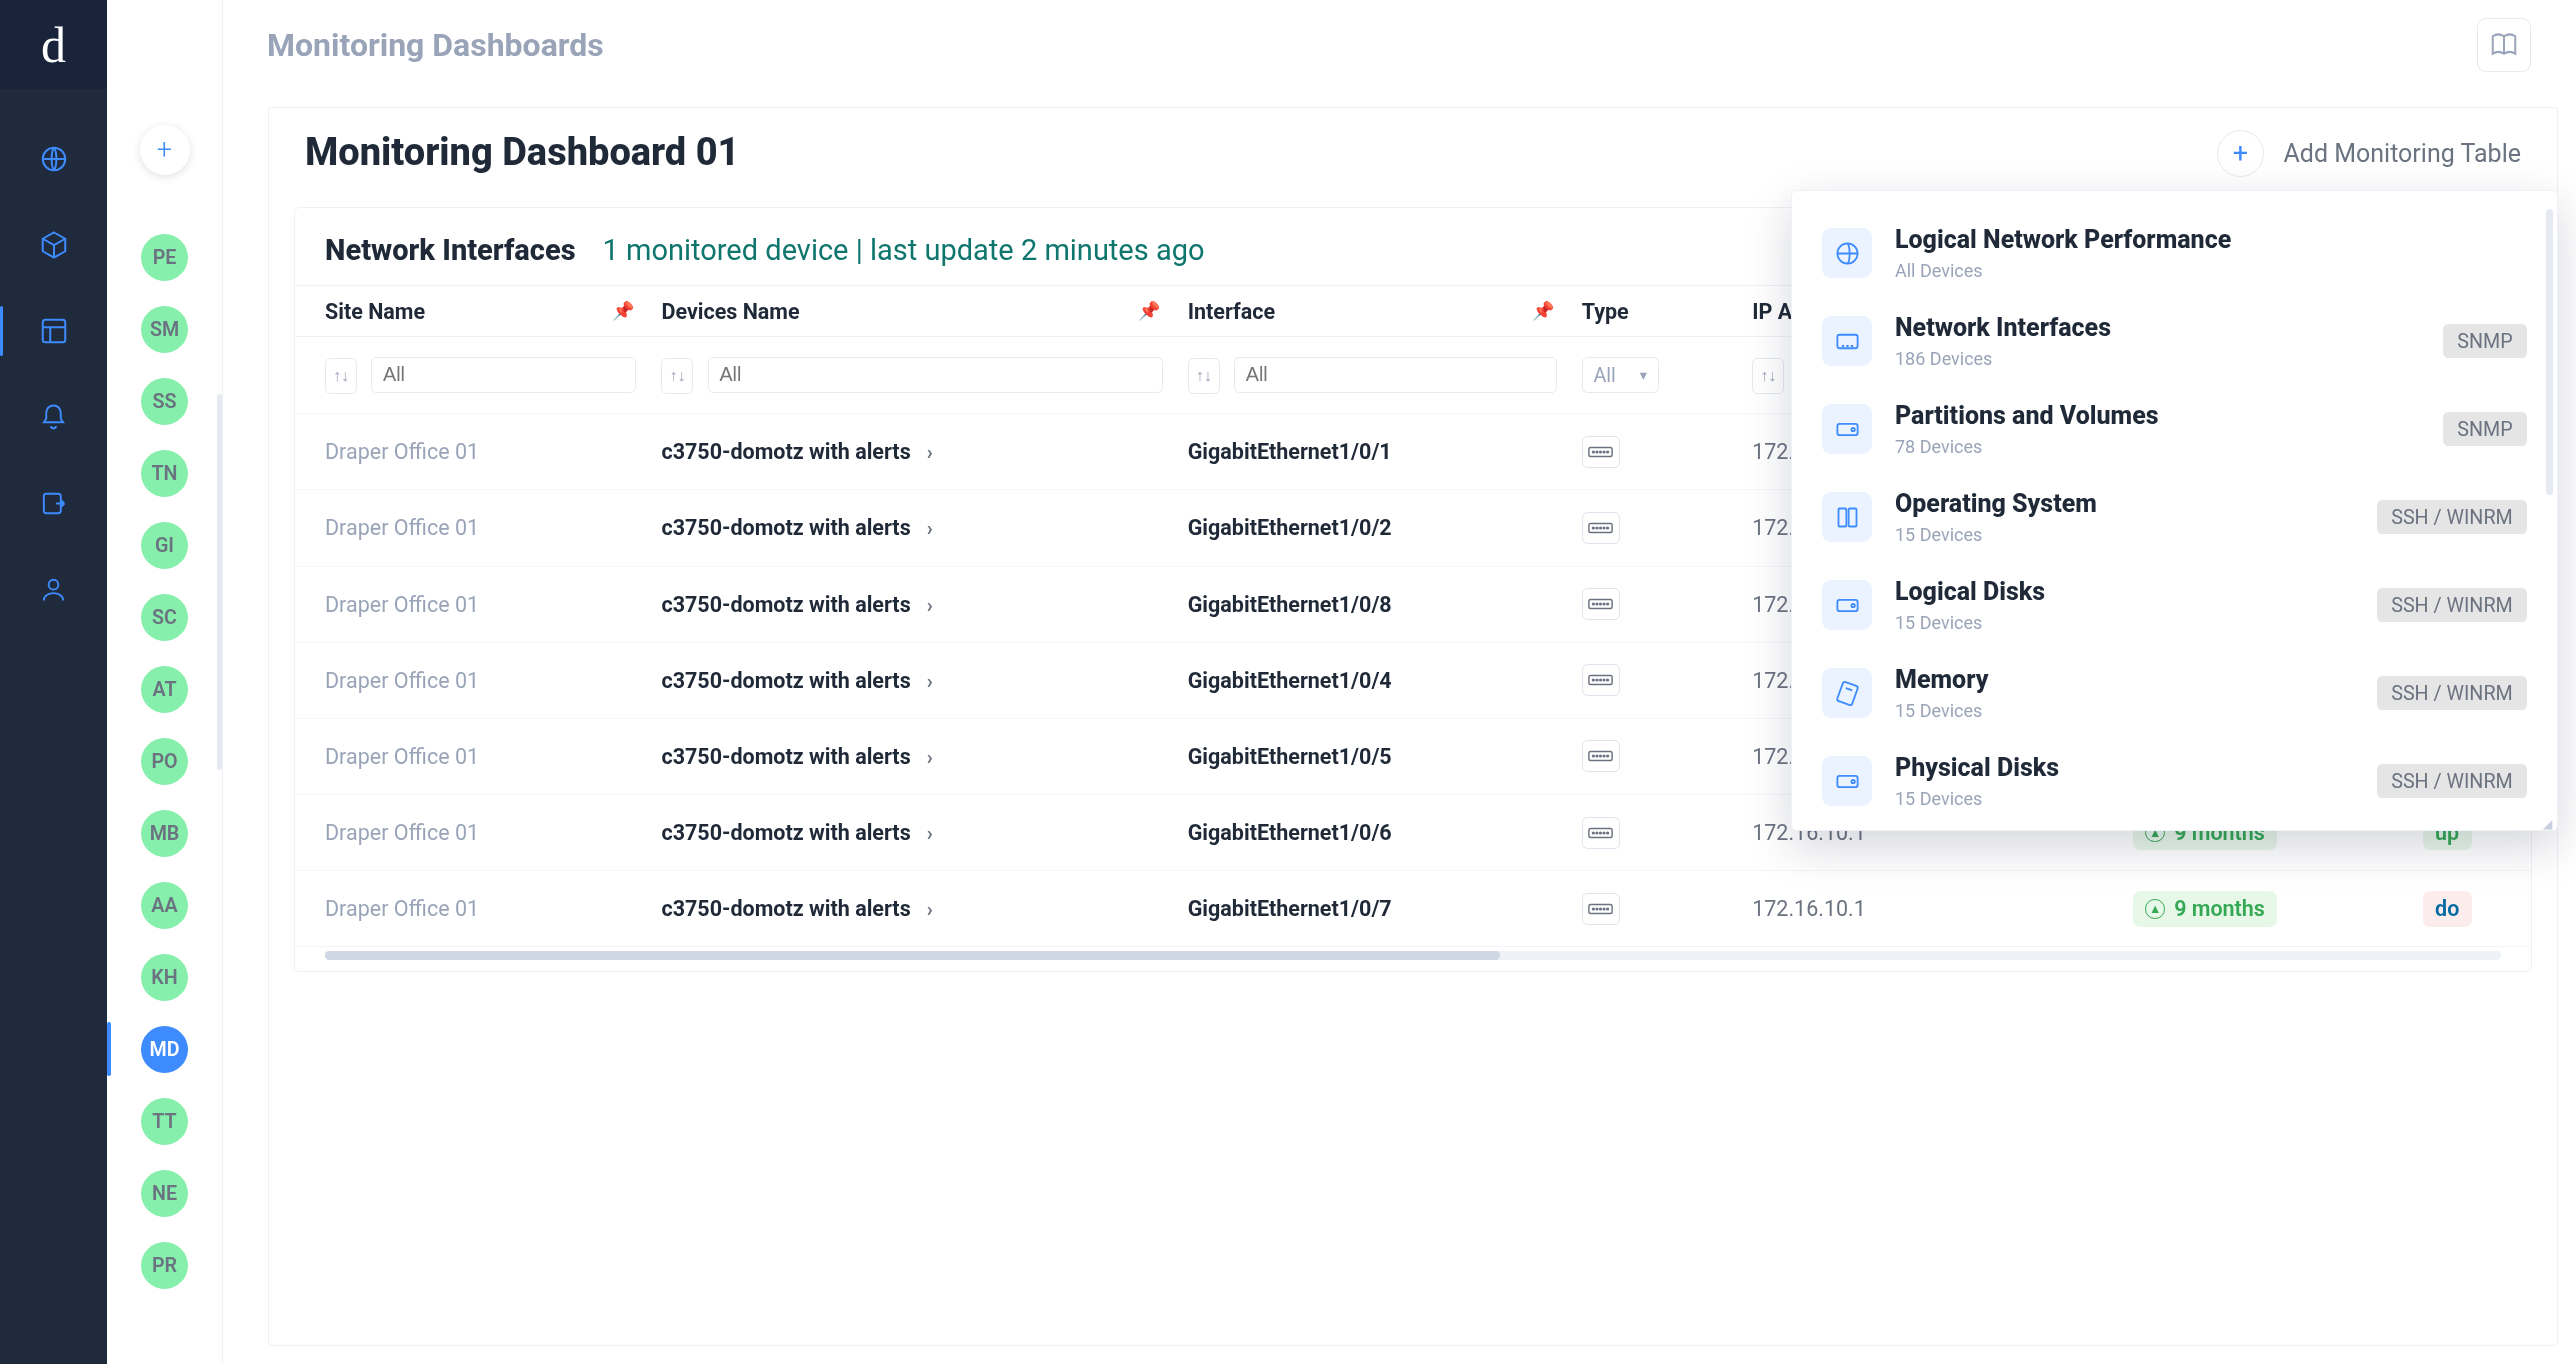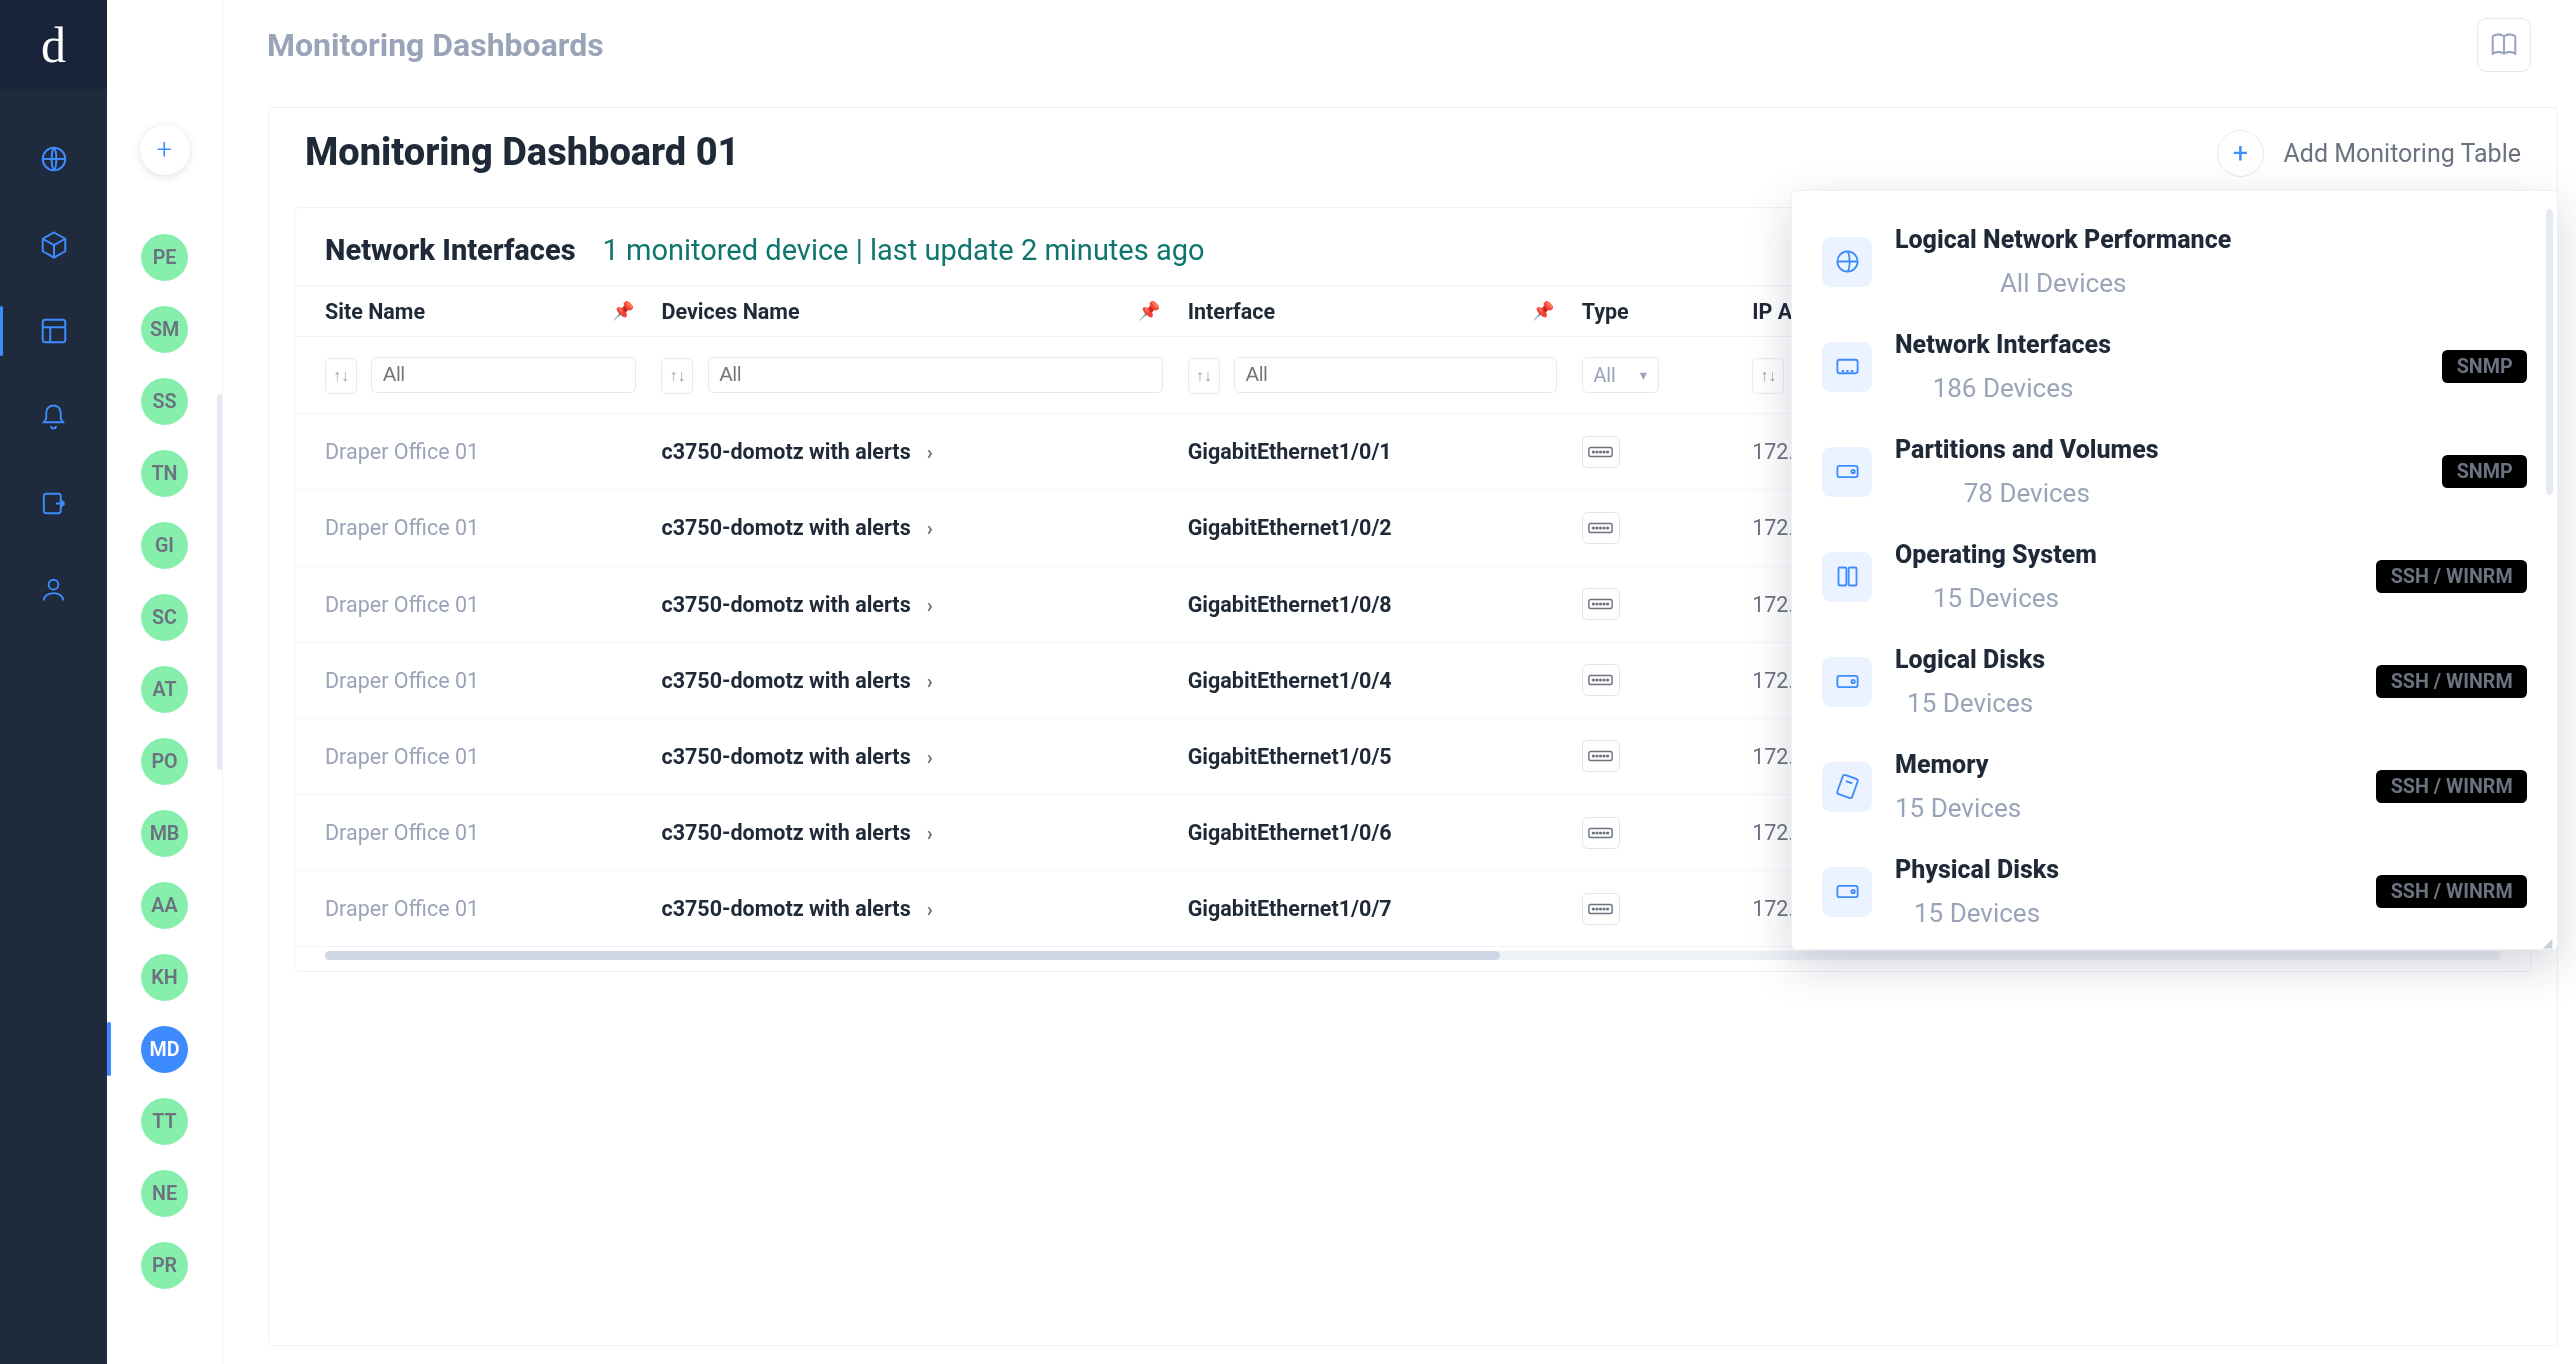--- a/index.html
+++ b/index.html
@@ -112,22 +112,22 @@
 
   .dropdown {
     position:absolute; right:18px; top:190px; width:767px;
     background:#fff; border:0.9px solid #eef1f6; border-radius:5.4px;
     box-shadow:0 16px 45px rgba(20,30,60,.18);
     padding:18px 0 5.4px 0;
   }
   .dd-item { display:flex; align-items:center; gap:23px; padding:16px 30px; position:relative;}
   .dd-icon { width:50px; height:50px; border-radius:9px; background:#eaf3ff; color:#3d8bfd; display:flex; align-items:center; justify-content:center;}
   .dd-text .dd-title { font-size:25px; font-weight:800; color:#1f2937;}
-  .dd-text .dd-sub { font-size:26px; color:#9aa4b8; margin-top:14px;text-align:center;}
-  .dd-tag { margin-left:auto; background:#000000; color:#6b7280; border-radius:5.4px; padding:5.4px 14.3px; font-size:19.7px; align-self:center;font-weight:bold;}
+  .dd-text .dd-sub { font-size:18px; color:#9aa4b8; margin-top:6px;}
+  .dd-tag { margin-left:auto; background:#e5e5e5; color:#6b7280; border-radius:5.4px; padding:5.4px 14.3px; font-size:19.7px; align-self:center;}
   .dd-scroll { position:absolute; right:3.6px; top:18px; width:7.2px; height:286px; background:#e5e9f0; border-radius:3.6px;}
   .dd-resize { position:absolute; right:1.8px; bottom:1.8px; width:12.5px; height:12.5px; color:#c9d0dd; font-size:12.5px;}
 
   svg { display:block; }
 </style>
 </head>
 <body>
 
 <div class="nav-rail">
   <div class="logo-tile">

